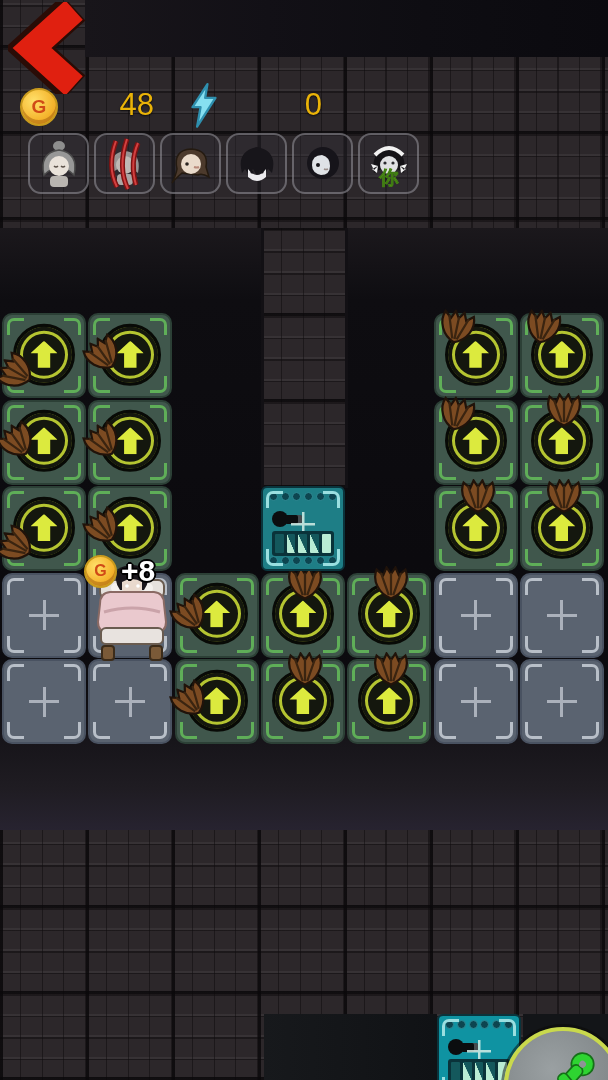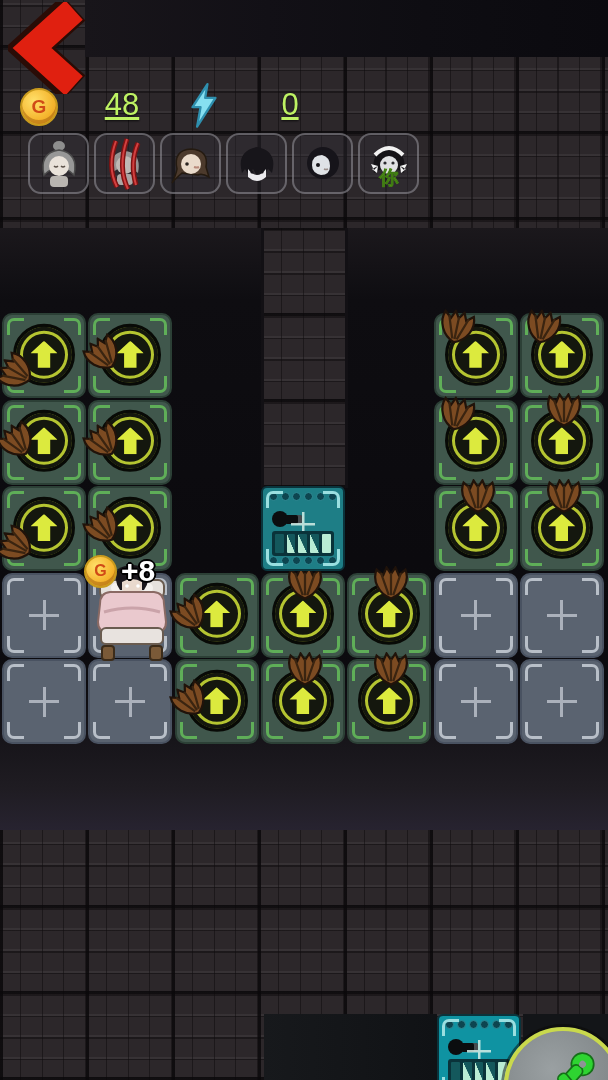--- a/index.html
+++ b/index.html
@@ -26,22 +26,22 @@
   .bottom-open{left:264px;top:1014px;width:173px;height:66px;
     background:linear-gradient(90deg,#17191c,#101215);}
   .bottom-open-r{left:523px;top:1014px;width:85px;height:66px;background:#131518;}
   
   .hdr{position:absolute;z-index:5;}
   .back{left:8px;top:2px;width:84px;height:92px;cursor:pointer;background:none;border:none;padding:0;}
   .coin{border-radius:50%;background:radial-gradient(circle at 35% 32%,#ffe06a,#f5b52e 60%,#e29418);
     border:2px solid #c89a1d;box-shadow:inset 0 -4px 0 rgba(150,85,10,.45);
     display:flex;align-items:center;justify-content:center;font-weight:bold;color:#d04a16;}
   .coin-hdr{left:20px;top:88px;width:34px;height:34px;font-size:19px;}
-  .cnt{position:absolute;z-index:5;width:64px;text-align:center;color:#bef264;font-size:31px;
-    text-shadow:0 1px 2px rgba(0,0,0,.7);text-decoration:underline;}
+  .cnt{position:absolute;z-index:5;width:64px;text-align:right;color:#eab308;font-size:31px;
+    text-shadow:0 1px 2px rgba(0,0,0,.7);}
   .cnt-coins{left:90px;top:87px;}
   .cnt-energy{left:258px;top:87px;}
   .bolt{left:188px;top:83px;width:32px;height:46px;}
   
   .slot{position:absolute;top:133px;width:57px;height:57px;border:2px solid rgba(160,160,165,.5);
     border-radius:13px;background:rgba(52,50,56,.35);z-index:5;display:flex;align-items:center;
     justify-content:center;cursor:pointer;}
   .slot svg{width:46px;height:50px;overflow:visible;}
   
   #board{position:absolute;inset:0;z-index:3;}

